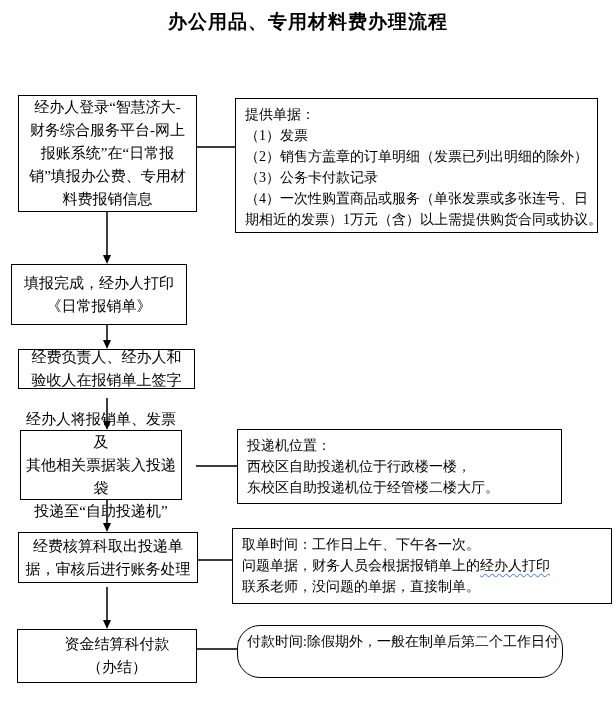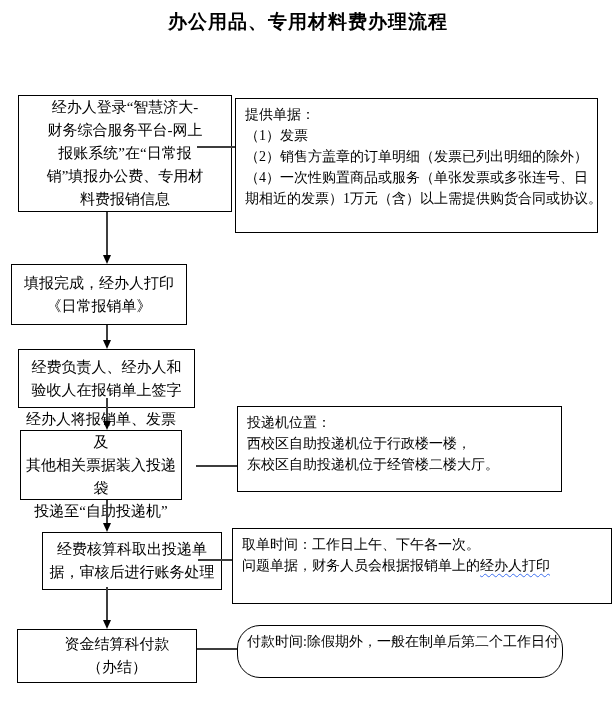--- a/index.html
+++ b/index.html
@@ -16,29 +16,29 @@
     display:flex;align-items:center;justify-content:center;text-align:center;
     font-size:15px;line-height:23px;
   }
   .node .txt{white-space:pre-line;width:100%;}
   .note{
     position:absolute;box-sizing:border-box;border:1px solid #000;background:#fff;
     font-size:14px;line-height:21px;text-align:left;padding:5px 8px 12px 9px;
   }
   .note .ln{white-space:pre;}
   
-  .b1{left:18px;top:95px;width:214px;height:117px;}
+  .b1{left:18px;top:95px;width:179px;height:117px;}
   .b2{left:11px;top:264px;width:176px;height:61px;}
-  .b3{left:18px;top:349px;width:177px;height:59px;}
+  .b3{left:18px;top:349px;width:177px;height:40px;}
   .b4{left:20px;top:430px;width:162px;height:70px;}
-  .b5{left:18px;top:532px;width:180px;height:58px;margin-left:24px;}
+  .b5{left:18px;top:532px;width:180px;height:51px;}
   .b6{left:17px;top:629px;width:180px;height:54px;padding-left:20px;}
   
   .nA{left:235px;top:98px;width:363px;height:135px;}
-  .nB{left:237px;top:406px;width:325px;height:86px;}
+  .nB{left:237px;top:429px;width:325px;height:75px;}
   .nC{left:232px;top:528px;width:380px;height:76px;}
   .nD{left:237px;top:625px;width:326px;height:53px;border-radius:23px;}
   
   .hline{position:absolute;height:2px;background:#3d3d3d;}
   .c1{left:197px;top:146px;width:38px;}
   .c4{left:196px;top:465px;width:41px;}
   .c5{left:198px;top:559px;width:34px;}
   .c6{left:197px;top:648px;width:40px;}
   .vline{position:absolute;width:2px;background:#3d3d3d;left:106px;}
   .a1{top:212px;height:44px;}
@@ -91,33 +91,35 @@
   </div>
   <div class="node b6">
     <div class="txt">资金结算科付款
 （办结）</div>
   </div>
 
   <div class="note nA">
     <div class="ln">提供单据：</div>
     <div class="ln">（1）发票</div>
     <div class="ln">（2）销售方盖章的订单明细（发票已列出明细的除外）</div>
+    <div class="ln">（3）公务卡付款记录</div>
     <div class="ln">（4）一次性购置商品或服务（单张发票或多张连号、日</div>
     <div class="ln">期相近的发票）1万元（含）以上需提供购货合同或协议。</div>
   </div>
 
   <div class="note nB">
     <div class="ln">投递机位置：</div>
     <div class="ln">西校区自助投递机位于行政楼一楼，</div>
     <div class="ln">东校区自助投递机位于经管楼二楼大厅。</div>
   </div>
 
   <div class="note nC">
     <div class="ln">取单时间：工作日上午、下午各一次。</div>
     <div class="ln"><span>问题单据，财务人员会根据报销单上的</span><span class="squiggle">经办人打印</span></div>
+    <div class="ln">联系老师，没问题的单据，直接制单。</div>
   </div>
 
   <div class="note nD">
     <div class="ln">付款时间:除假期外，一般在制单后第二个工作日付</div>
   </div>
 
   <div class="vline a1"></div>
   <div class="arrowhead h1"></div>
   <div class="vline a2"></div>
   <div class="arrowhead h2"></div>

